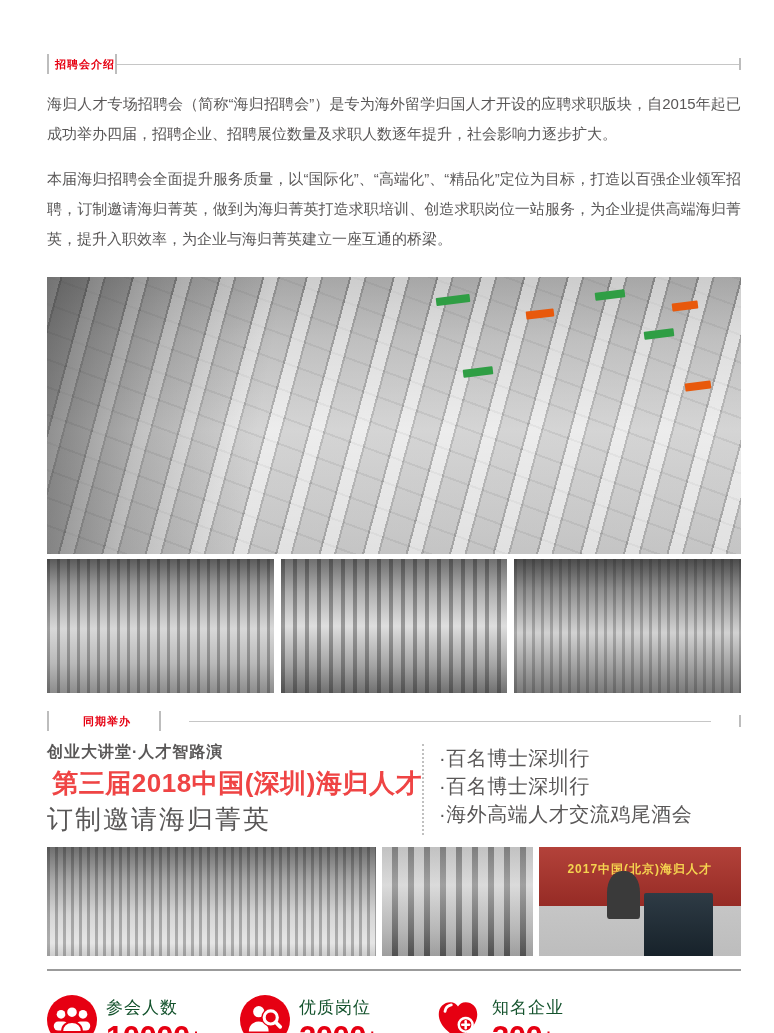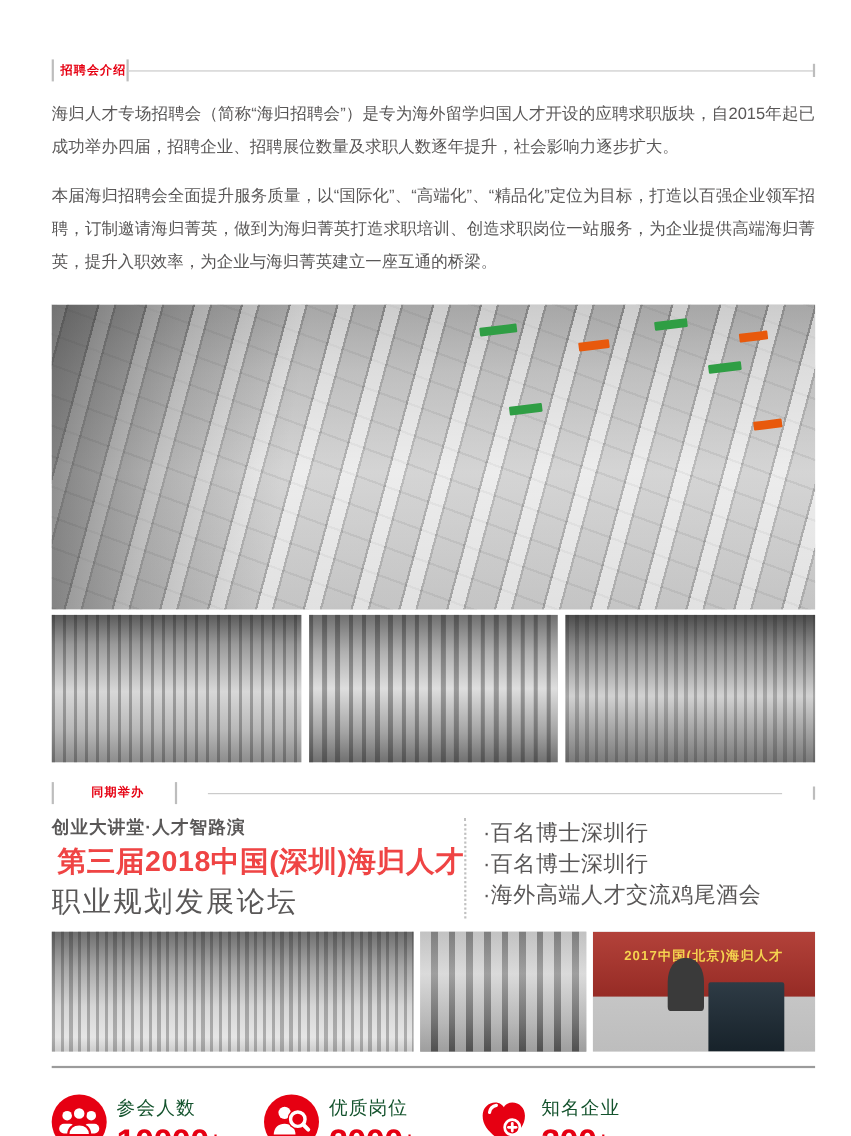--- a/index.html
+++ b/index.html
@@ -130,21 +130,21 @@
     <h2 class="sec-title">同期举办</h2>
     <span class="tick"></span>
     <span class="rule"></span>
     <span class="tick tick-end"></span>
   </div>
 
   <div class="cols">
     <div class="col-left">
       <div class="evt-sub">创业大讲堂·人才智路演</div>
       <div class="evt-title">第三届2018中国(深圳)海归人才</div>
-      <div class="evt-title2">职业规划发展论坛</div>
+      <div class="evt-title2">订制邀请海归菁英</div>
     </div>
     <div class="col-divider"></div>
     <ul class="evt-list">
       <li>·百名博士深圳行</li>
       <li>·百名博士深圳行</li>
       <li>·海外高端人才交流鸡尾酒会</li>
     </ul>
   </div>
 
   <div class="photo-row row-bot">

